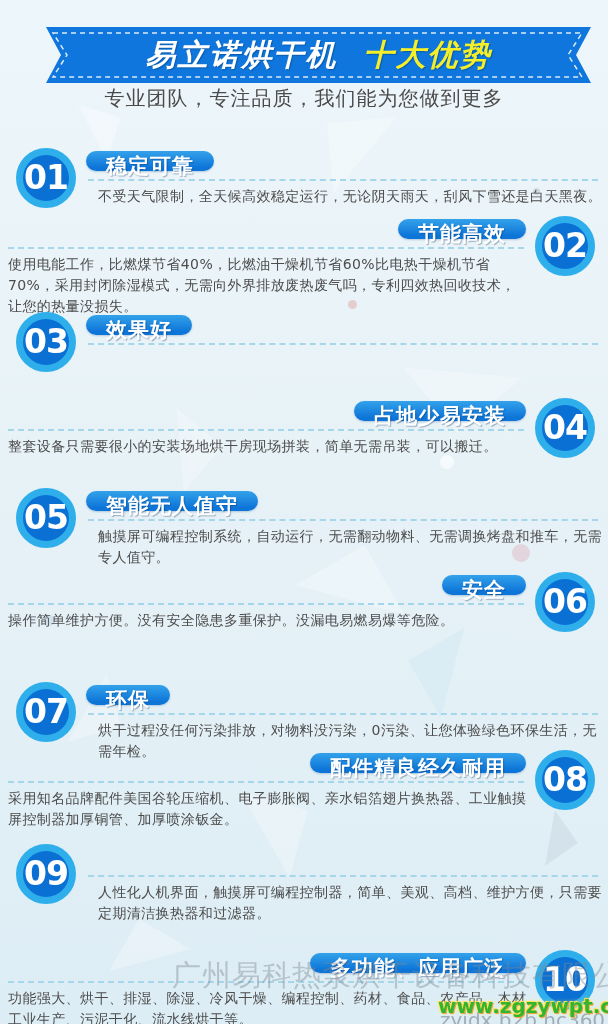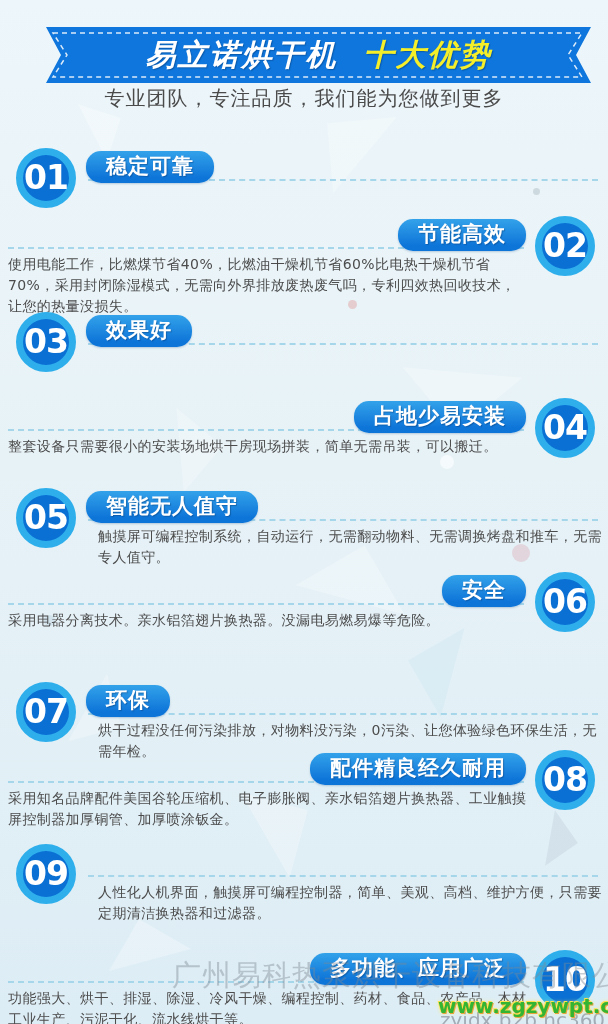--- a/index.html
+++ b/index.html
@@ -33,21 +33,21 @@
   .sec-9{top:844px;}  .sec-10{top:950px;}
   .num-circle{
     position:absolute;top:0;width:46px;height:46px;border-radius:50%;
     background:#0a70d4;border:7px solid #2eafec;z-index:3;
     color:#fff;font-size:33px;font-weight:bold;text-align:center;line-height:46px;
     letter-spacing:-1px;
   }
   .left .num-circle{left:16px;}
   .right .num-circle{right:13px;}
   .title-badge{
-    position:absolute;top:3px;height:32px;line-height:30px;z-index:2;
+    position:absolute;top:3px;height:20px;line-height:30px;z-index:2;
     padding:0 20px;border-radius:15px;
     background:linear-gradient(180deg,#33a2ea 0%,#0d74d8 85%);
     color:#fff;font-size:21px;font-weight:bold;letter-spacing:1px;
     text-shadow:1px 1px 1px rgba(0,40,90,.35);
     box-shadow:0 1px 2px rgba(20,80,140,.25);
     white-space:nowrap;
   }
   .left .title-badge{left:86px;}
   .right .title-badge{right:82px;}
   .dashline{position:absolute;top:31px;height:0;border-top:2px dashed #a5d6ea;z-index:1;}
@@ -104,20 +104,21 @@
   <div class="banner-text">
     <span class="banner-main">易立诺烘干机</span><span class="banner-accent">十大优势</span>
   </div>
 </div>
 <div class="subtitle">专业团队，专注品质，我们能为您做到更多</div>
 
 <div class="section left sec-1">
   <div class="dashline"></div>
   <div class="num-circle">01</div>
   <div class="title-badge">稳定可靠</div>
+  <div class="sec-text">不受天气限制，全天候高效稳定运行，无论阴天雨天，刮风下雪还是白天黑夜。</div>
 </div>
 
 <div class="section right sec-2">
   <div class="dashline"></div>
   <div class="num-circle">02</div>
   <div class="title-badge">节能高效</div>
   <div class="sec-text">使用电能工作，比燃煤节省40%，比燃油干燥机节省60%比电热干燥机节省70%，采用封闭除湿模式，无需向外界排放废热废气吗，专利四效热回收技术，让您的热量没损失。</div>
 </div>
 
 <div class="section left sec-3">
@@ -137,21 +138,21 @@
   <div class="dashline"></div>
   <div class="num-circle">05</div>
   <div class="title-badge">智能无人值守</div>
   <div class="sec-text">触摸屏可编程控制系统，自动运行，无需翻动物料、无需调换烤盘和推车，无需专人值守。</div>
 </div>
 
 <div class="section right sec-6">
   <div class="dashline"></div>
   <div class="num-circle">06</div>
   <div class="title-badge">安全</div>
-  <div class="sec-text">采用电器分离技术。亲水铝箔翅片换热器。没漏电易燃易爆等危险。</div>
+  <div class="sec-text">操作简单维护方便。没有安全隐患多重保护。没漏电易燃易爆等危险。</div>
 </div>
 
 <div class="section left sec-7">
   <div class="dashline"></div>
   <div class="num-circle">07</div>
   <div class="title-badge">环保</div>
   <div class="sec-text">烘干过程没任何污染排放，对物料没污染，0污染、让您体验绿色环保生活，无需年检。</div>
 </div>
 
 <div class="section right sec-8">

